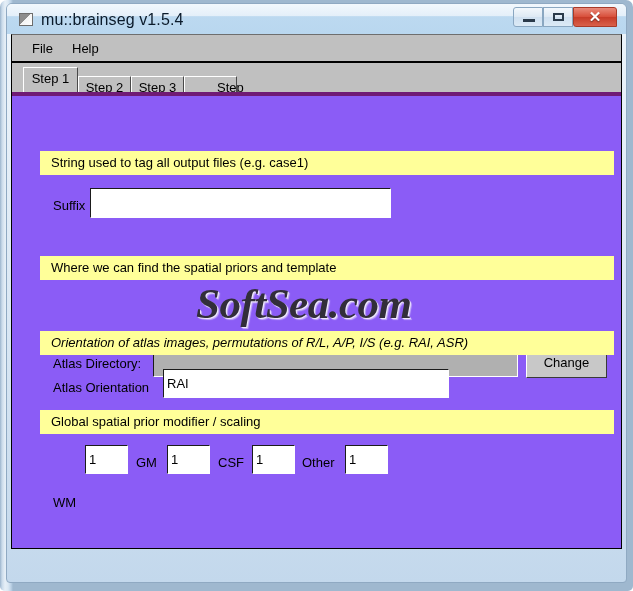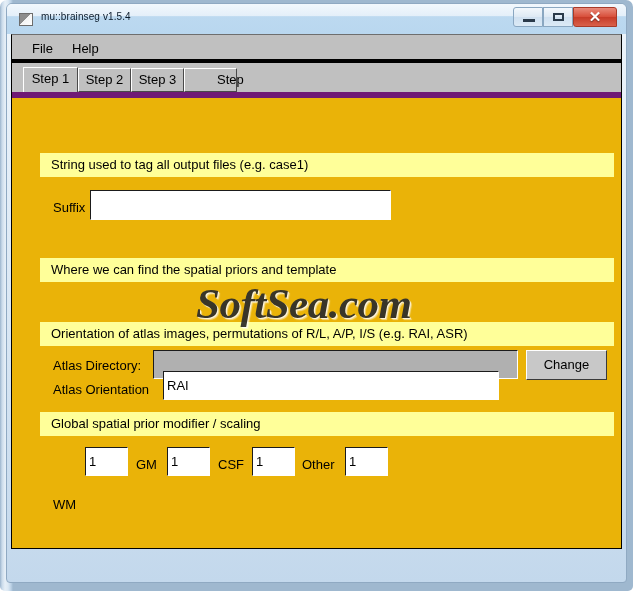--- a/index.html
+++ b/index.html
@@ -47,21 +47,21 @@
     position: absolute;
     left: 12px; top: 9px;
     width: 14px; height: 13px;
     background: linear-gradient(135deg, #8d8d8d 0%, #8d8d8d 45%, #f4f4f4 46%, #ffffff 100%);
     border: 1px solid #6d6d6d;
     box-sizing: border-box;
   }
   #title-text {
     position: absolute;
     left: 34px; top: 7px;
-    font-size: 10px;
+    font-size: 16px;
     color: #0b1b2b;
     letter-spacing: 0.1px;
     white-space: nowrap;
   }
   .winbtn {
     position: absolute;
     top: 3px;
     height: 20px;
     box-sizing: border-box;
     border: 1px solid #8aa7c1;
@@ -116,21 +116,21 @@
     border-top-color: #6e6e6e;
     box-sizing: border-box;
   }
 
   
   #menubar {
     position: absolute;
     left: 0; top: 0;
     width: 100%; height: 28px;
     background: #c0c0c0;
-    border-bottom: 4px solid #000000;
+    border-bottom: 2px solid #000000;
     box-sizing: border-box;
   }
   .menu-item {
     position: absolute;
     top: 5px;
     font-size: 13px;
     color: #000000;
     padding: 1px 5px;
     cursor: default;
   }
@@ -139,21 +139,21 @@
 
   
   #tabbar {
     position: absolute;
     left: 0; top: 28px;
     width: 100%; height: 29px;
     background: #c0c0c0;
   }
   .tab {
     position: absolute;
-    top: 5px;
+    top: 13px;
     height: 24px;
     box-sizing: border-box;
     background: #c0c0c0;
     border: 1px solid #ffffff;
     border-right-color: #4a4a4a;
     border-bottom: 1px solid #4a4a4a;
     font-size: 13px;
     color: #000000;
     text-align: center;
     line-height: 21px;
@@ -168,22 +168,22 @@
   #tab0 { left: 11px;  width: 55px; }
   #tab1 { left: 66px;  width: 53px; }
   #tab2 { left: 119px; width: 53px; }
   #tab3 { left: 172px; width: 53px; padding-left: 32px; }
 
   
   #tabpanel {
     position: absolute;
     left: 0; top: 57px;
     width: 609px; height: 456px;
-    background: #eab308;
-    border-top: 6px solid #701a75;
+    background: #8b5cf6;
+    border-top: 4px solid #701a75;
     box-sizing: border-box;
   }
 
   
   .yellow-bar {
     position: absolute;
     left: 28px;
     width: 574px;
     height: 24px;
     background: #ffff99;
@@ -191,21 +191,21 @@
   }
   .yellow-bar span {
     position: absolute;
     left: 11px; top: 4px;
     font-size: 13px;
     color: #000000;
     white-space: nowrap;
   }
   #bar-suffix      { top: 55px; }
   #bar-atlas       { top: 160px; }
-  #bar-orientation { top: 224px; }
+  #bar-orientation { top: 235px; font-style: italic; }
   #bar-prior       { top: 314px; }
 
   
   .field-label {
     position: absolute;
     font-size: 13px;
     color: #000000;
     white-space: nowrap;
   }
 
@@ -310,21 +310,21 @@
         <span>Where we can find the spatial priors and template</span>
       </div>
       <div class="field-label" style="left:41px; top:260px;">Atlas Directory:</div>
       <input class="txtinput disabled" type="text" style="left: 141px; top: 252px; width: 365px; height: 29px;" readonly="" value="">
       <div class="btn" id="btn-change">Change</div>
 
       <div class="yellow-bar" id="bar-orientation">
         <span>Orientation of atlas images, permutations of R/L, A/P, I/S (e.g. RAI, ASR)</span>
       </div>
       <div class="field-label" style="left:41px; top:284px;">Atlas Orientation</div>
-      <input class="txtinput" type="text" style="left: 151px; top: 273px; width: 336px; height: 29px;" value="RAI">
+      <input class="txtinput" type="text" style="left: 151px; top: 273px; width: 286px; height: 29px;" value="RAI">
 
       <div class="yellow-bar" id="bar-prior">
         <span>Global spatial prior modifier / scaling</span>
       </div>
 
       <div class="field-label" style="left:41px; top:359px;margin-top:40px;">WM</div>
       <input class="txtinput" type="text" style="left: 73px; top: 349px; width: 43px; height: 29px;" value="1">
 
       <div class="field-label" style="left:124px; top:359px;">GM</div>
       <input class="txtinput" type="text" style="left: 155px; top: 349px; width: 43px; height: 29px;" value="1">

